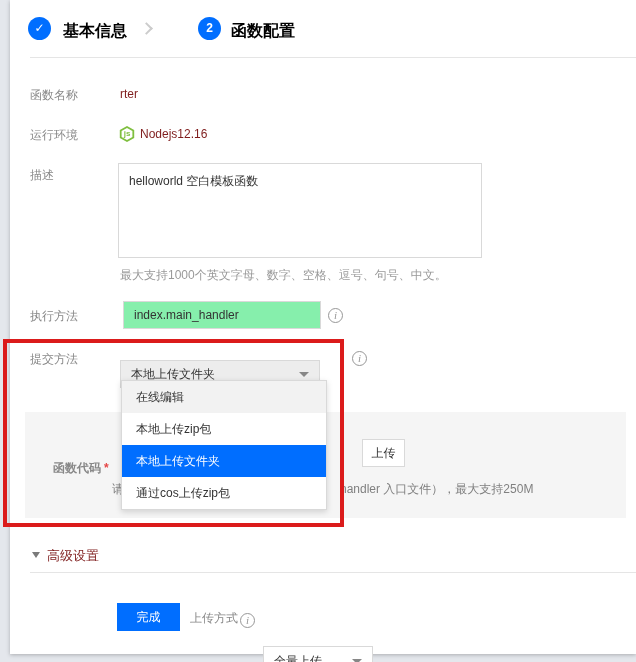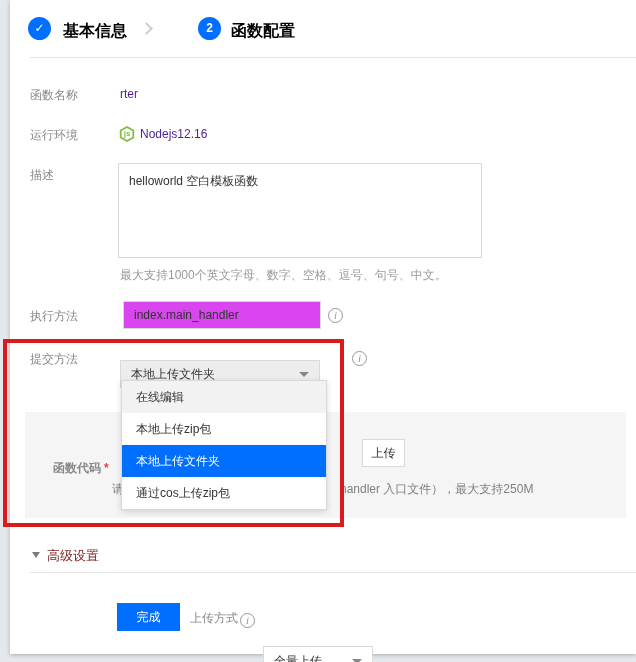--- a/index.html
+++ b/index.html
@@ -22,27 +22,27 @@
   }
   .step-label { font-size:16px; font-weight:bold; color:#000; }
   .chevron {
     width:9px; height:9px; border-top:2px solid #ccc; border-right:2px solid #ccc;
     transform:rotate(45deg);
   }
   .divider { height:1px; background:#e5e5e5; }
 
   
   .flabel { color:#888; font-size:12px; }
-  .fvalue { color:#4c1d95; font-size:12px; }
+  .fvalue { color:#7f1d1d; font-size:12px; }
   .hint  { color:#999; font-size:12px; }
   .textarea {
     border:1px solid #d9d9d9; background:#fff; padding:8px 10px; line-height:18px;
   }
   .input {
-    border:1px solid #d9d9d9; background:#d946ef; line-height:26px; padding:0 10px;
+    border:1px solid #d9d9d9; background:#86efac; line-height:26px; padding:0 10px;
   }
   .select {
     border:1px solid #d9d9d9; line-height:26px; padding:0 10px; position:relative;
   }
   .select.gray { background:#ededed; }
   .caret {
     position:absolute; right:10px; top:50%; margin-top:-2px;
     width:0; height:0; border-left:5px solid transparent; border-right:5px solid transparent;
     border-top:5px solid #878787;
   }

